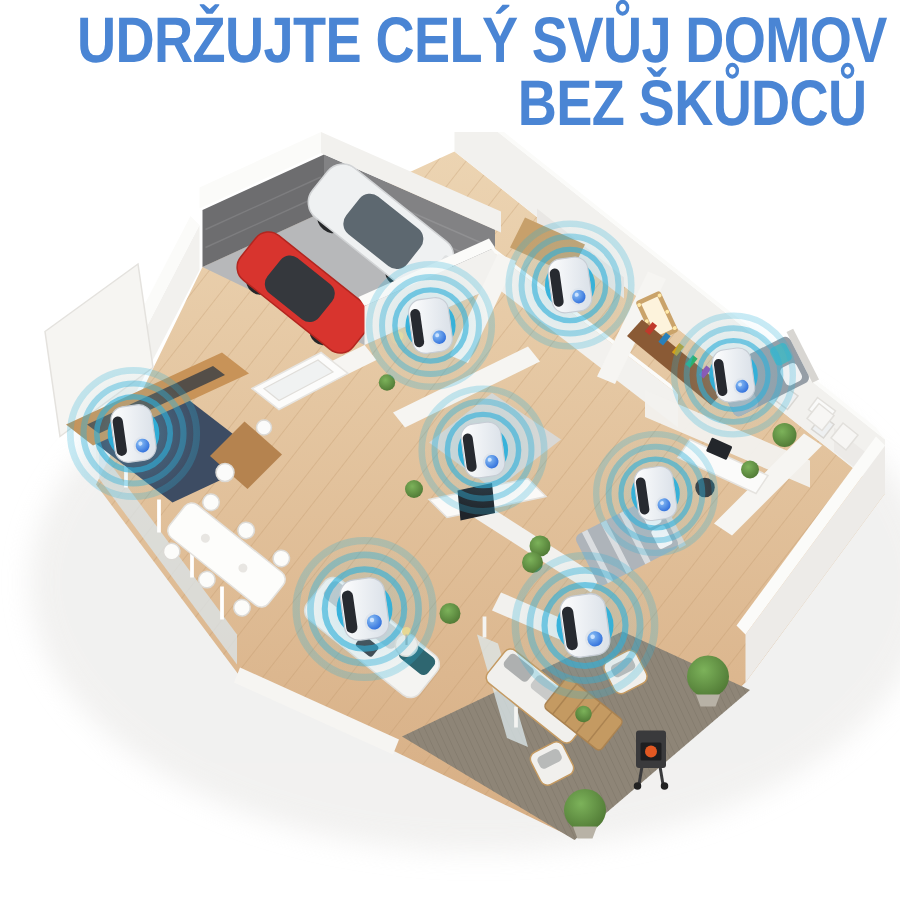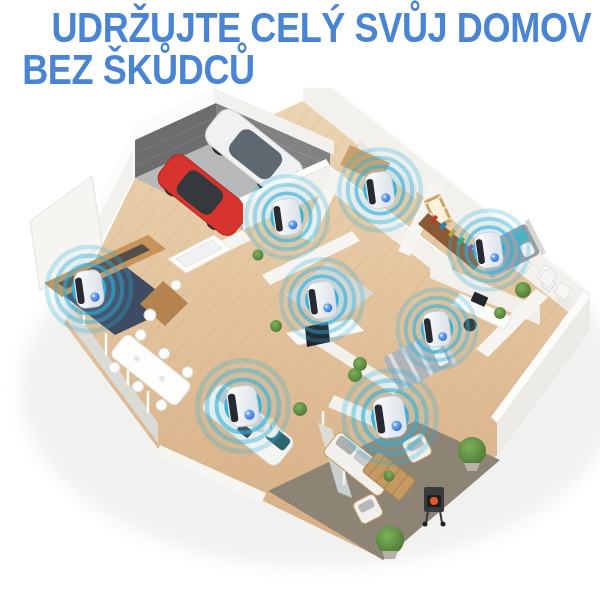--- a/index.html
+++ b/index.html
@@ -1,18 +1,18 @@
 <!DOCTYPE html>
 <html style="--headline-blue: #4a85d4; --ring-cyan: #2fb0da; --led-blue: #2160d8; --wood-floor-light: #ecd4b2; --wood-floor-dark: #d7ae84; --wall-white: #f3f2ef; --garage-wall-dark: #6d6d6f; --garage-floor-grey: #b7b8ba; --patio-rug-taupe: #8e8577; --kitchen-rug-navy: #3d4c63;"><head>
 <meta charset="utf-8">
 <style>
   html,body{margin:0;padding:0;background:#ffffff;}
   body{width:600px;height:600px;overflow:hidden;font-family:"Liberation Sans",sans-serif;}
   .page{width:600px;height:600px;position:relative;background:#fff;}
-  h1{margin:6px 0 0 0;text-align:left;line-height:0.98;}
+  h1{margin:6px 0 0 0;text-align:right;line-height:0.98;}
   h1 .line{display:inline-block;white-space:nowrap;font-weight:bold;
     font-size:43px;letter-spacing:-0.5px;color:var(--headline-blue,#4a85d4);
     transform:scaleX(0.84);transform-origin:50% 50%;}
   .scene{display:block;margin-top:-2px;}
   .ring{fill:none;stroke:var(--ring-cyan,#2fb0da);}
   .wallface{fill:#f2f1ee;}
   .walltop{fill:#fbfbf9;}
   .wall2{fill:#f6f5f2;}
   .plant{fill:url(#plantg);}
 </style>

